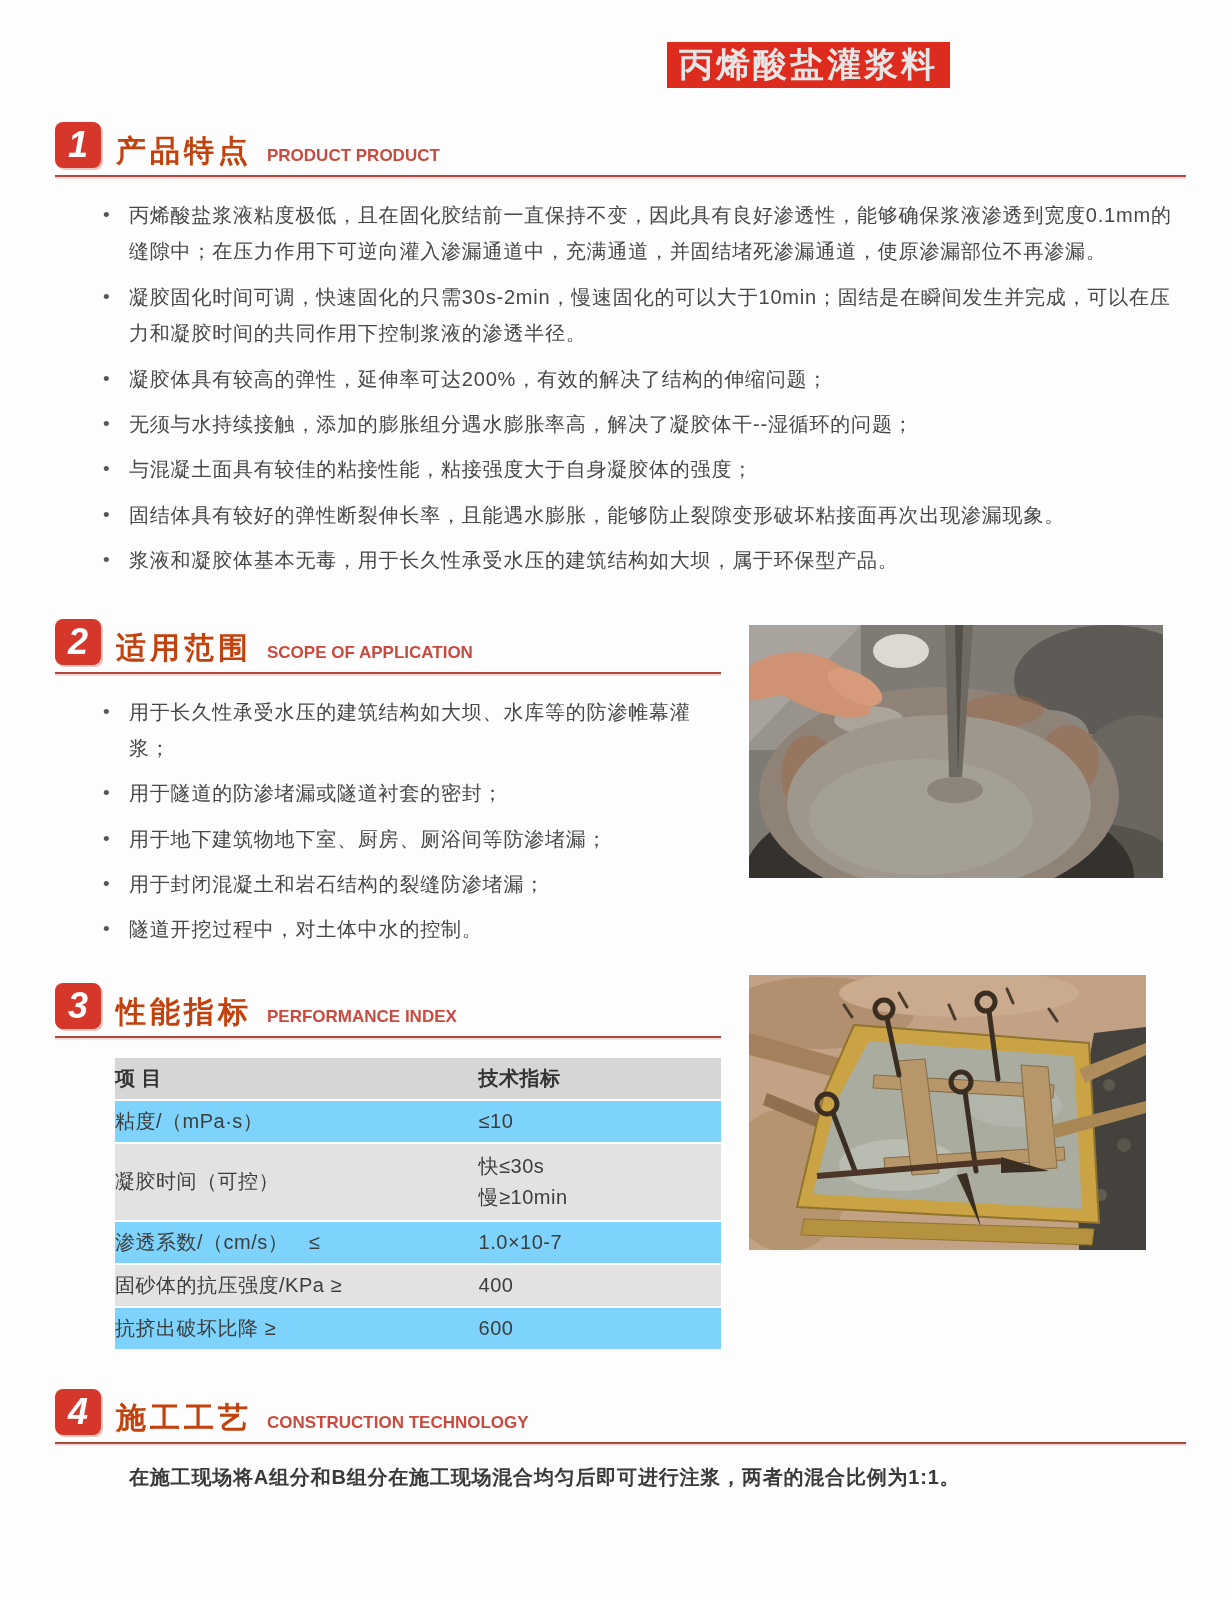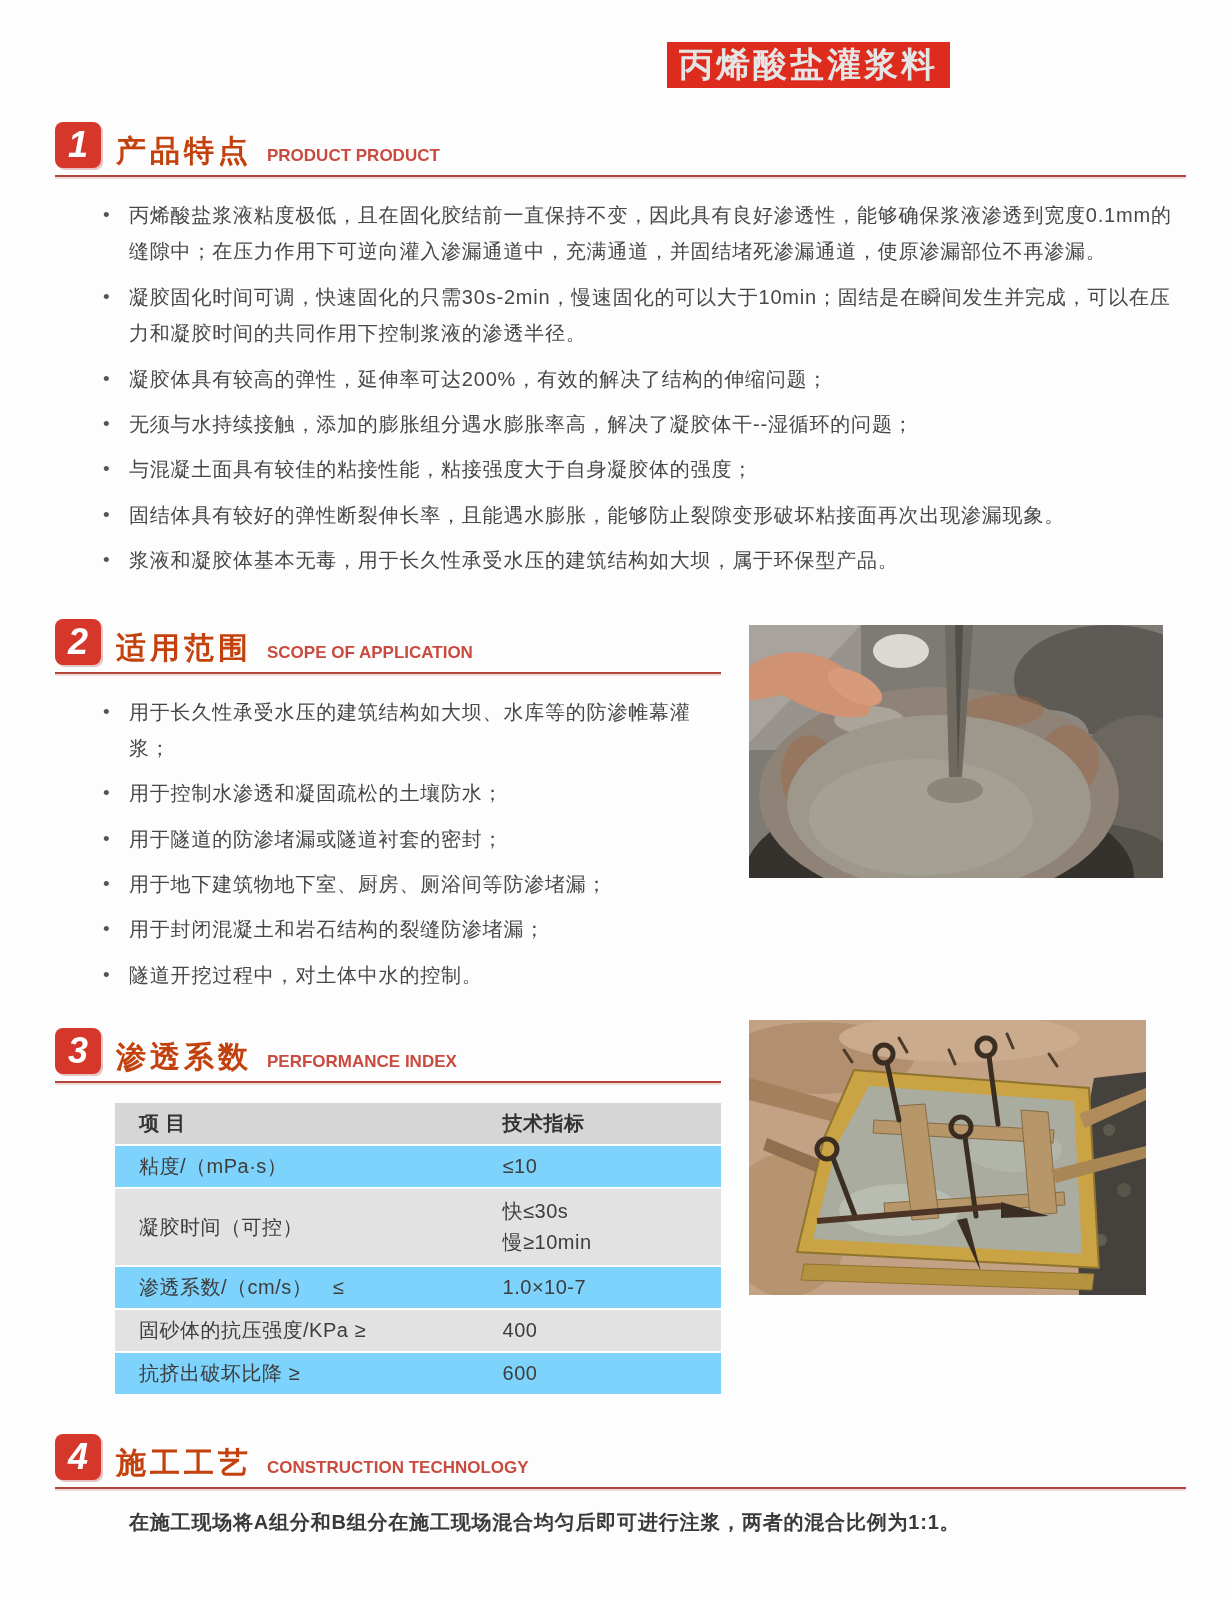--- a/index.html
+++ b/index.html
@@ -51,21 +51,21 @@
   .col-left{width:666px;flex:0 0 auto;}
   .col-right{flex:1 1 auto;display:flex;justify-content:flex-start;}
   .photo{display:block;}
   .photo-1{width:414px;height:253px;margin-top:6px;}
   .photo-2{width:397px;height:275px;margin-top:-8px;}
   
   .spec-table{
     width:606px;margin:20px 0 0 60px;border-collapse:collapse;
     font-size:20px;color:#3d3d3d;letter-spacing:.5px;
   }
-  .spec-table td{padding:7px 24px;border-bottom:2px solid #fff;vertical-align:middle;margin-top:47px;}
+  .spec-table td{padding:7px 0;border-bottom:2px solid #fff;vertical-align:middle;margin-top:47px;}
   .spec-table .c1{width:60%;}
   .spec-table .c2{width:40%;}
   .spec-table tr.thead td{background:#d6d6d6;font-weight:bold;color:#333;}
   .spec-table tr.gray td{background:#e2e2e2;}
   .spec-table tr.white td{background:#7dd3fc;}
   .spec-table .v2line div{line-height:1.55;}
   
   .intro{
     font-size:20px;font-weight:bold;color:#3a3a3a;
     margin:20px 0 4px 74px;letter-spacing:.8px;
@@ -100,21 +100,20 @@
   <section class="sec sec-2">
     <div class="two-col">
       <div class="col-left">
         <div class="sec-header">
           <span class="badge">2</span>
           <span class="sec-title-zh">适用范围</span>
           <span class="sec-title-en">SCOPE OF APPLICATION</span>
         </div>
         <ul class="bullets">
           <li>用于长久性承受水压的建筑结构如大坝、水库等的防渗帷幕灌浆；</li>
-          <li>用于控制水渗透和凝固疏松的土壤防水；</li>
           <li>用于隧道的防渗堵漏或隧道衬套的密封；</li>
           <li>用于地下建筑物地下室、厨房、厕浴间等防渗堵漏；</li>
           <li>用于封闭混凝土和岩石结构的裂缝防渗堵漏；</li>
           <li>隧道开挖过程中，对土体中水的控制。</li>
         </ul>
       </div>
       <div class="col-right">
 
         <svg class="photo photo-1" viewBox="0 0 414 253" role="img" aria-hidden="true">
           <rect width="414" height="253" fill="#7e7a74"></rect>
@@ -144,21 +143,21 @@
         </svg>
       </div>
     </div>
   </section>
 
   <section class="sec sec-3">
     <div class="two-col">
       <div class="col-left">
         <div class="sec-header">
           <span class="badge">3</span>
-          <span class="sec-title-zh">渗透系数</span>
+          <span class="sec-title-zh">性能指标</span>
           <span class="sec-title-en">PERFORMANCE INDEX</span>
         </div>
         <table class="spec-table">
           <tbody>
             <tr class="thead">
               <td class="c1">项 目</td>
               <td class="c2">技术指标</td>
             </tr>
             <tr class="white">
               <td class="c1">粘度/（mPa·s）</td>

